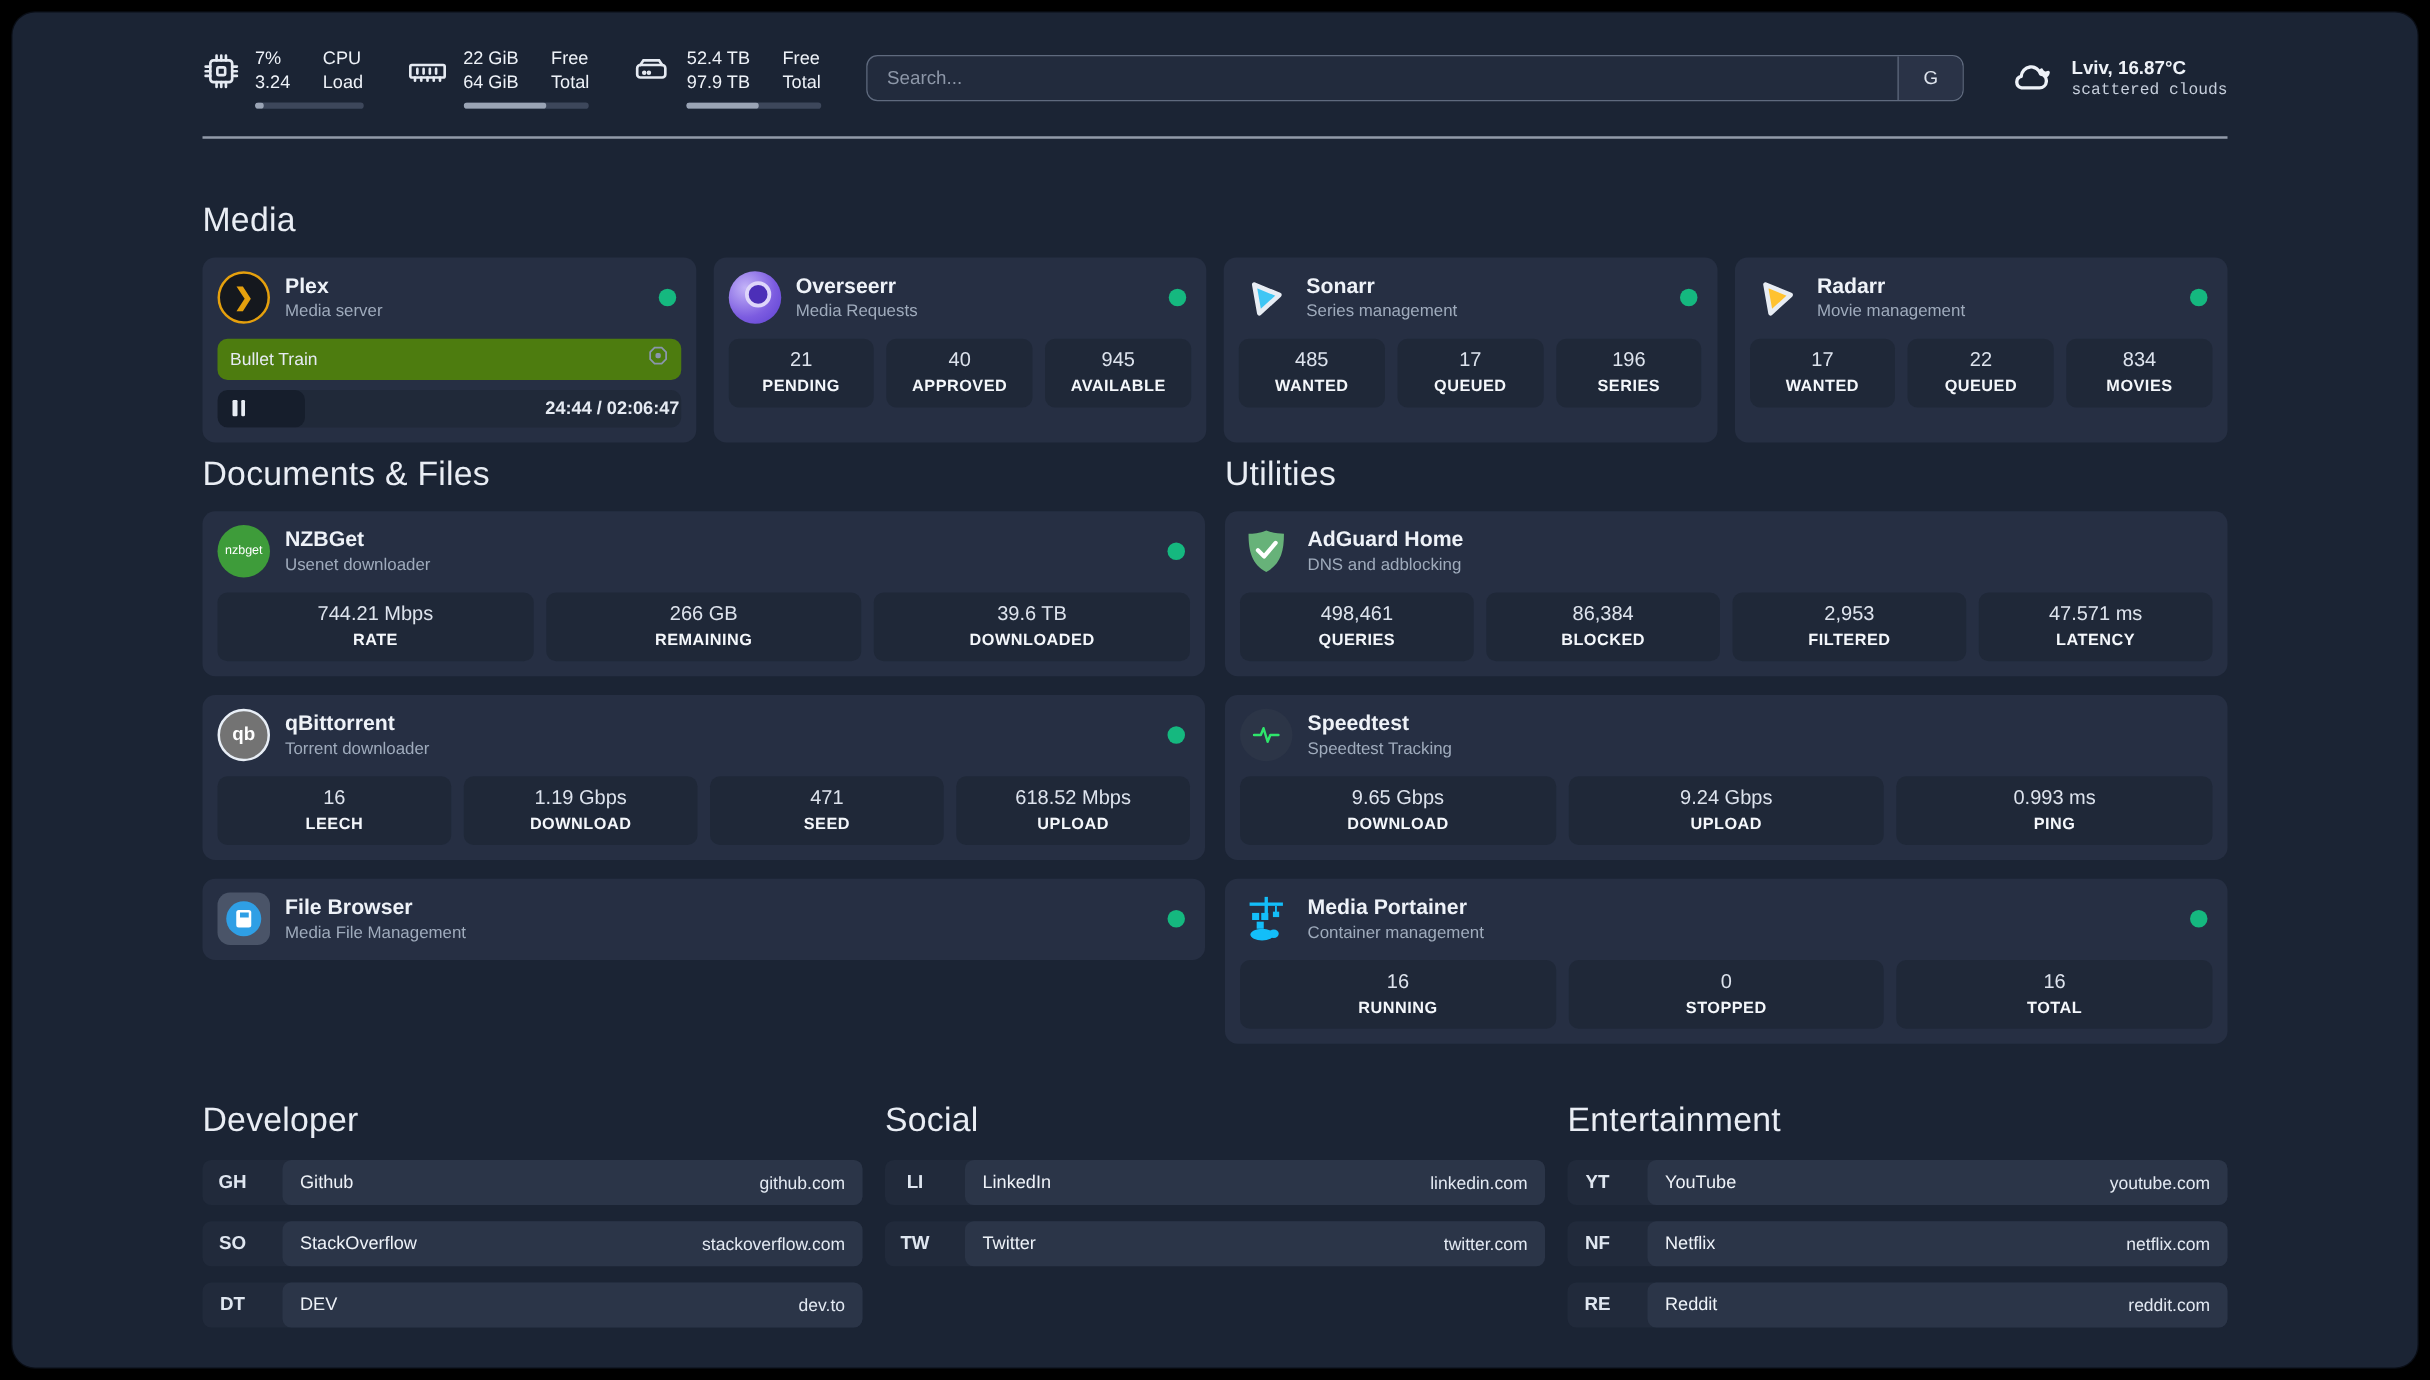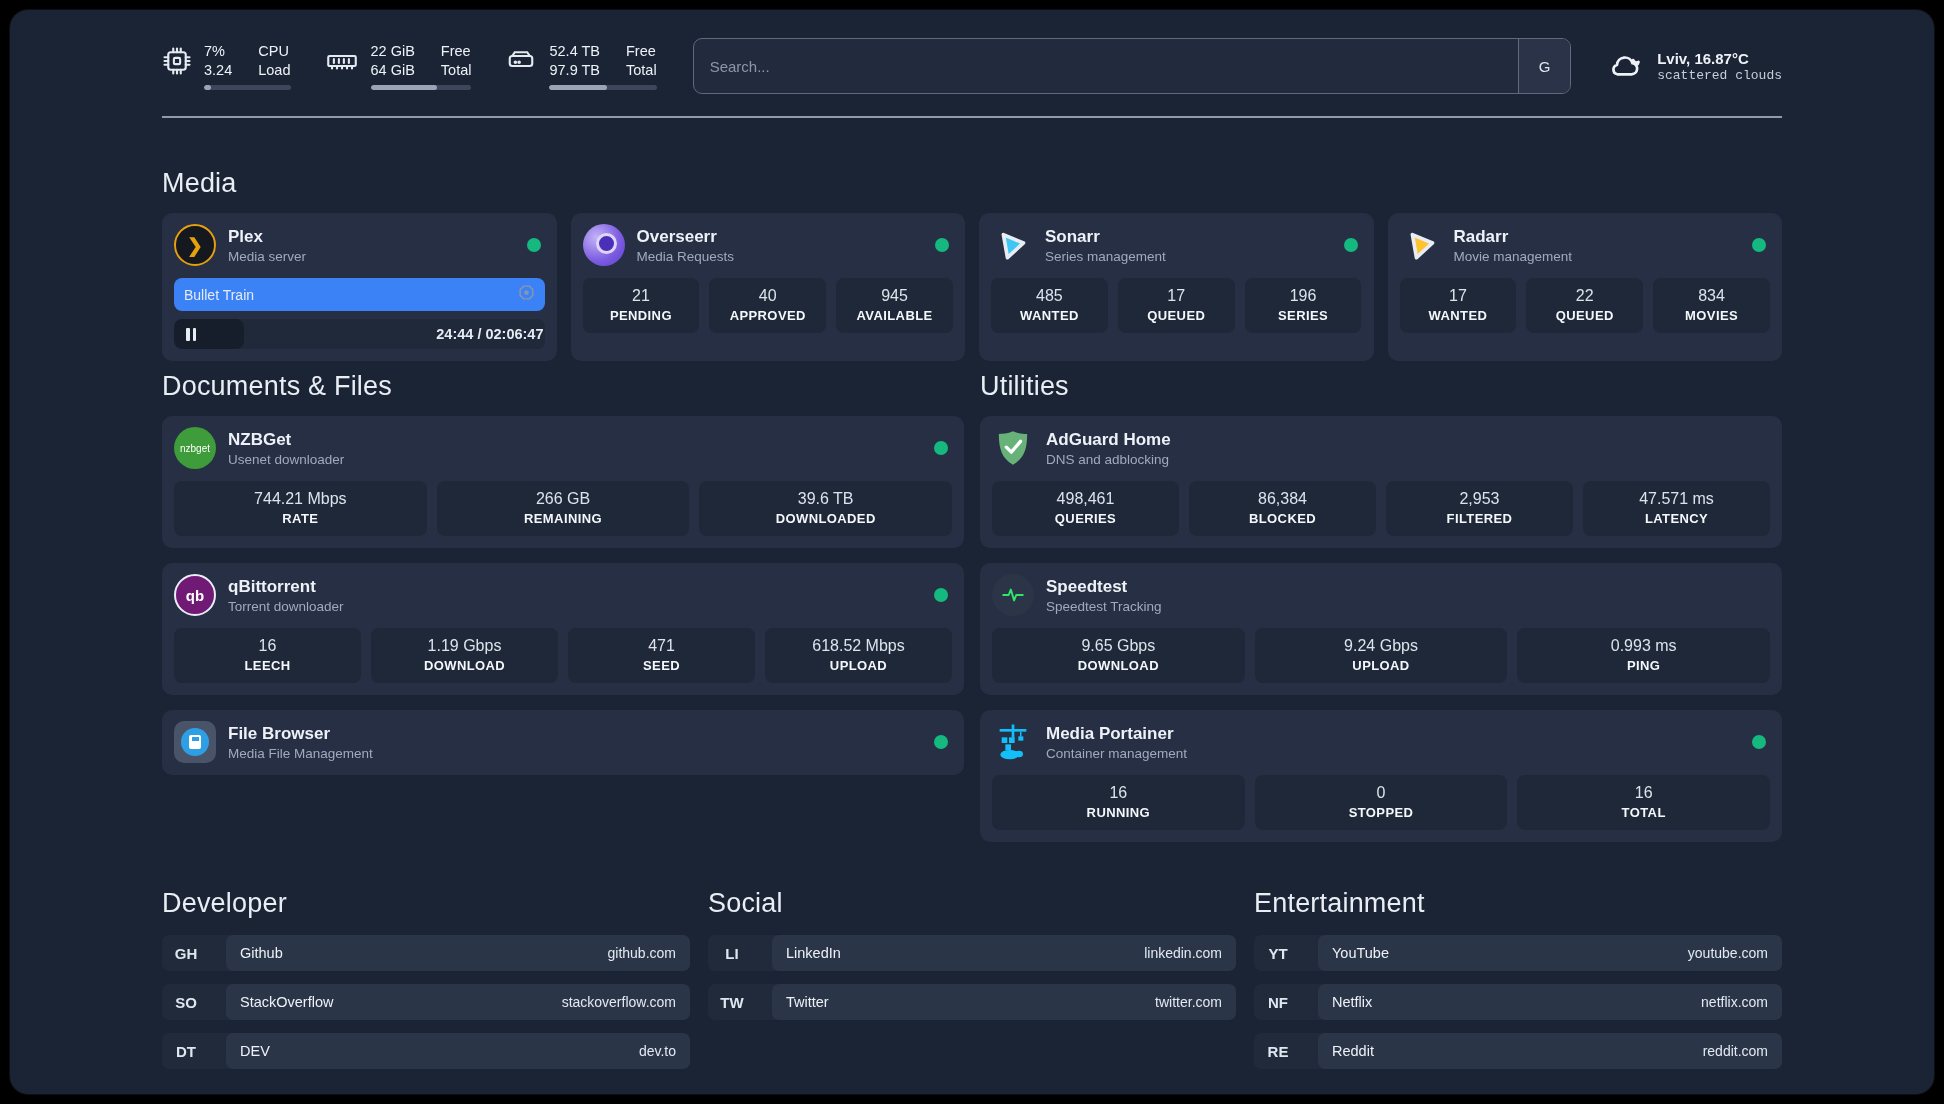--- a/index.html
+++ b/index.html
@@ -14,21 +14,21 @@
   
   .topbar { display:flex; align-items:center; padding-top:28px; }
   .metrics { display:flex; gap:34px; align-items:flex-start; }
   .metric { display:flex; align-items:flex-start; gap:12px; }
   .m-icon { color:#e5eaf2; display:flex; margin-top:4px; }
   .m-cols { display:flex; gap:26px; }
   .m-col { display:flex; flex-direction:column; color:#eef2f8; font-size:14.5px; font-weight:500; line-height:1.3; }
   .m-track { margin-top:6px; height:5px; border-radius:3px; background:#3d475b; overflow:hidden; }
   .m-fill { height:100%; border-radius:3px; background:#9aa4b5; }
 
-  .searchbar { flex:1; display:flex; align-items:stretch; height:56px; margin:0 36px;
+  .searchbar { flex:1; display:flex; align-items:stretch; height:37px; margin:0 36px;
     border:1.5px solid #5f6a7e; border-radius:9px; background:#222b3d; overflow:hidden; }
   .searchbar input { flex:1; background:transparent; border:none; outline:none;
     color:#dfe5ee; padding:0 16px; font-size:15px; font-family:"Liberation Sans",sans-serif; }
   .searchbar input::placeholder { color:#8d97a8; }
   .search-g { width:52px; display:flex; align-items:center; justify-content:center;
     border-left:1.5px solid #5f6a7e; background:#2a3347; color:#dfe5ee; font-size:15px; cursor:pointer; }
 
   .weather { display:flex; align-items:center; gap:12px; color:#eef2f8; }
   .weather-meta { display:flex; flex-direction:column; }
   .weather-loc { font-size:15px; font-weight:700; }
@@ -53,29 +53,29 @@
   .stat-value { font-size:16px; color:#dde3ed; }
   .stat-label { font-size:13px; font-weight:700; color:#f4f7fb; letter-spacing:.4px; margin-top:3px; }
 
   
   .app-icon { width:42px; height:42px; flex:none; display:flex; align-items:center; justify-content:center; }
   .plex-icon { border-radius:50%; background:#15181e; border:2.5px solid #e5a00d; color:#e5a00d; font-weight:bold; font-size:19px; }
   .plex-icon::after { content:"❯"; }
   .overseerr-icon { border-radius:50%; background:radial-gradient(circle at 32% 32%, #c3b3f8, #7c5ce0 58%, #5b3fd1); }
   .ov-inner { width:21px; height:21px; border-radius:50%; background:#4c2fb8; border:3px solid #ded6fa; transform:translate(3px,-2px); }
   .nzbget-icon { border-radius:50%; background:#3e9c3a; color:#fff; font-size:10px; font-weight:500; }
-  .qb-icon { border-radius:50%; background:#701a75; border:2px solid #e8eef6; color:#fff; font-size:15px; font-weight:700; }
+  .qb-icon { border-radius:50%; background:#737373; border:2px solid #e8eef6; color:#fff; font-size:15px; font-weight:700; }
   .speedtest-icon { border-radius:50%; background:#2c3547; }
   .fb-icon { border-radius:10px; background:#4a5468; }
   .fb-circle { width:28px; height:28px; border-radius:50%; background:#2f9fe5; display:flex; align-items:center; justify-content:center; }
   .fb-disk { width:12px; height:14px; background:#fff; border-radius:2px; position:relative; }
   .fb-disk::after { content:""; position:absolute; top:2px; left:2.5px; width:7px; height:4px; background:#2f9fe5; }
 
   
-  .np-row { background:#3b82f6; border-radius:8px; margin-top:12px; height:33px;
+  .np-row { background:#4d7c0f; border-radius:8px; margin-top:12px; height:33px;
     display:flex; align-items:center; justify-content:space-between; padding:0 10px; }
   .np-title { font-size:14px; color:#e6ebf3; }
   .np-progress { position:relative; margin-top:8px; height:30px; border-radius:8px; background:#202939; overflow:hidden;
     display:flex; align-items:center; }
   .np-fill { position:absolute; left:0; top:0; bottom:0; background:#161e2c; border-radius:8px; }
   .pause-btn { position:relative; display:flex; gap:3px; margin-left:12px; cursor:pointer; }
   .pause-btn span { width:3.5px; height:13px; background:#e8edf4; border-radius:1px; }
   .np-time { position:absolute; right:1px; font-size:14.5px; font-weight:600; color:#e6ebf3; }
 
   

